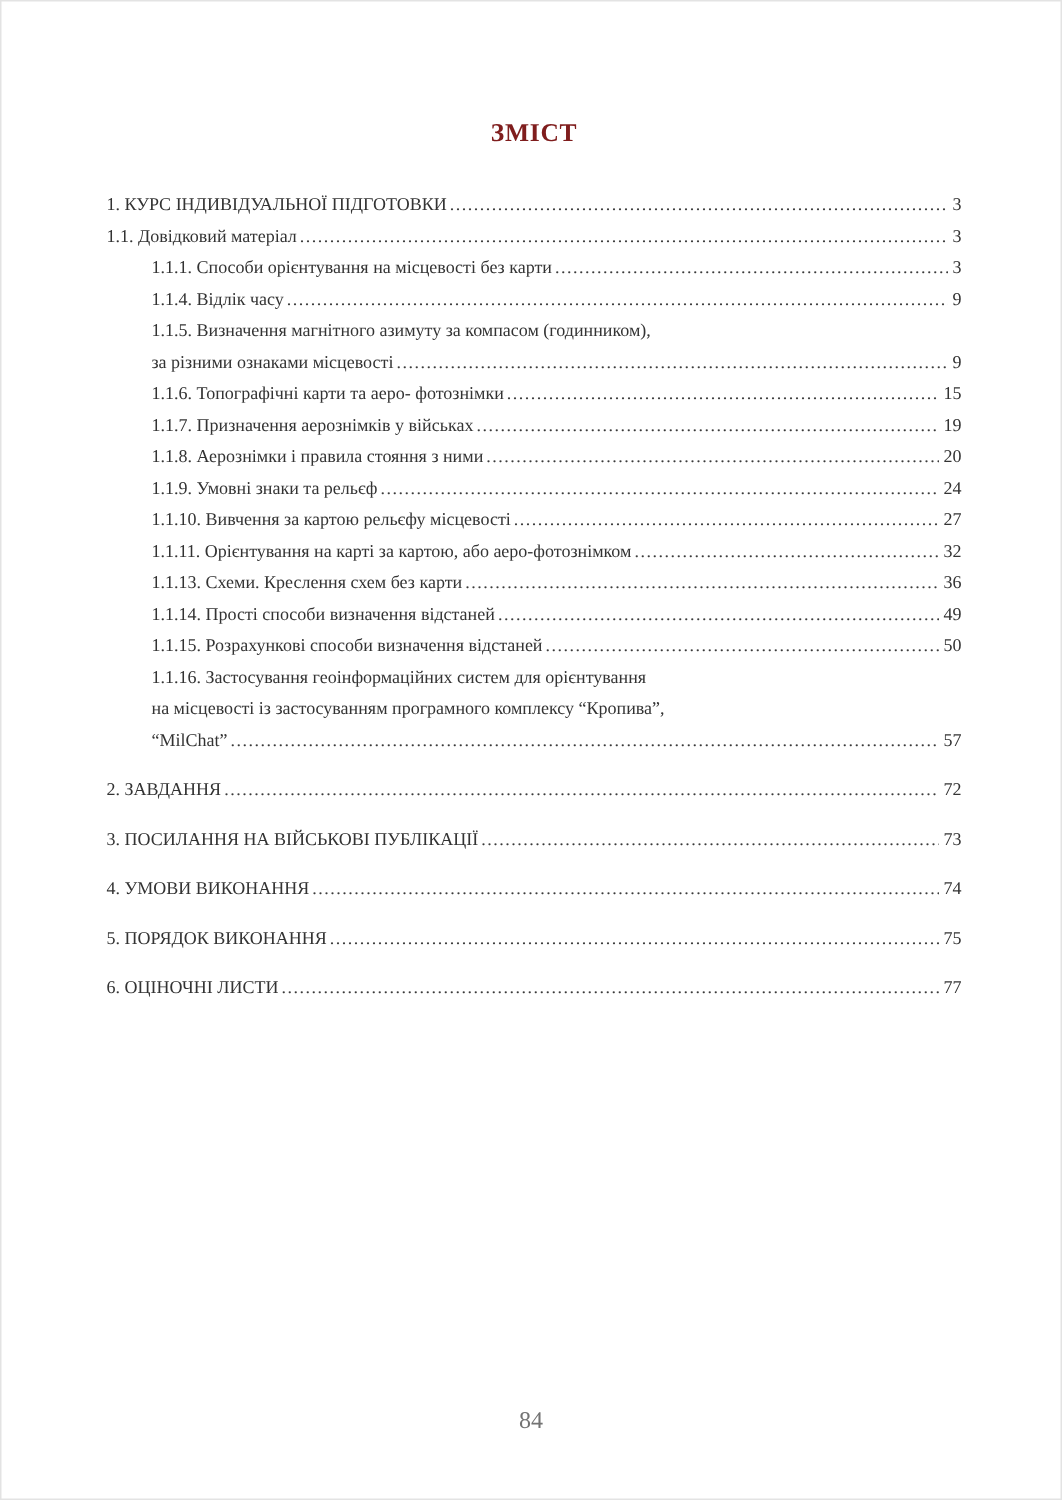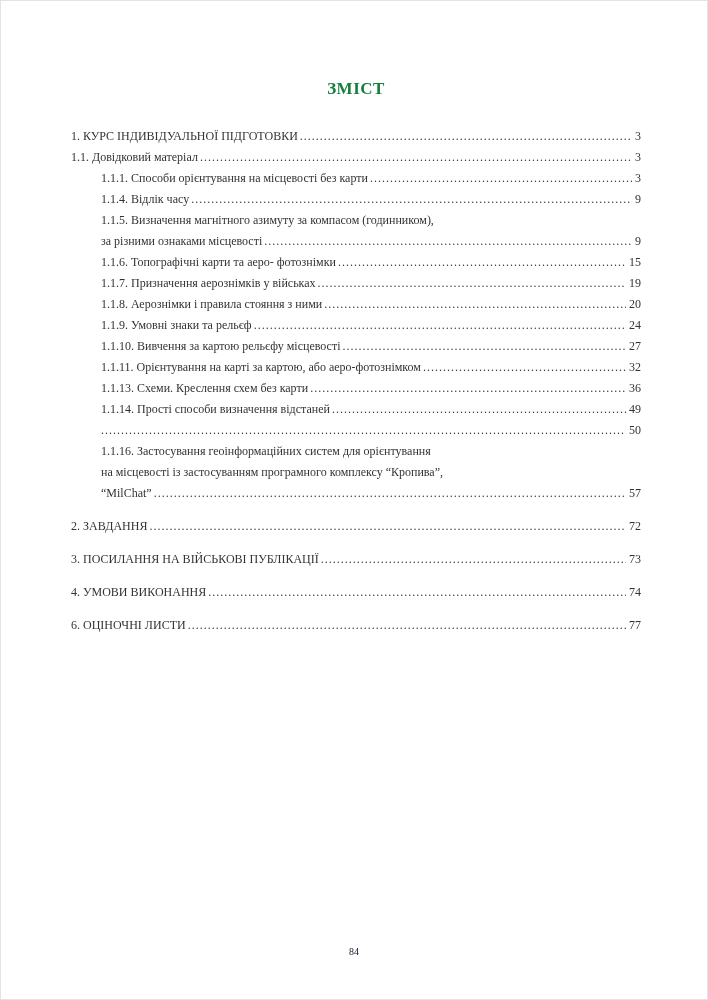--- a/index.html
+++ b/index.html
@@ -18,21 +18,21 @@
     font-family: "Liberation Serif", "DejaVu Serif", serif;
     color: #333333;
     overflow: hidden;
   }
   .doc-title {
     text-align: center;
     font-size: 17px;
     font-weight: bold;
     letter-spacing: 0.5px;
     margin: 0 0 27px 0;
-    color: #15803d;
+    color: #7f1d1d;
   }
   .toc {
     font-size: 12px;
     line-height: 21px;
   }
   .entry { }
   .entry.indent { padding-left: 30px; }
   .entry.gap { margin-top: 12px; }
   .line {
     display: flex;
@@ -58,22 +58,22 @@
     flex: 0 0 auto;
     padding-left: 3px;
     text-align: right;
   }
   .page-number {
     position: absolute;
     bottom: 42px;
     left: 0;
     width: 100%;
     text-align: center;
-    font-size: 10px;
-    color: #0f172a;
+    font-size: 16px;
+    color: #737373;
   }
 </style>
 </head>
 <body>
 
 <div class="page">
   <h1 class="doc-title">ЗМІСТ</h1>
   <div class="toc">
       <div class="entry">
         <div class="line">
@@ -164,20 +164,21 @@
       </div>
       <div class="entry indent">
         <div class="line">
           <span class="t">1.1.14. Прості способи визначення відстаней</span>
           <span class="leader"></span>
           <span class="pg">49</span>
         </div>
       </div>
       <div class="entry indent">
         <div class="line">
+          <span class="t">1.1.15. Розрахункові способи визначення відстаней</span>
           <span class="leader"></span>
           <span class="pg">50</span>
         </div>
       </div>
       <div class="entry indent">
         <div class="line">
           <span class="t">1.1.16. Застосування геоінформаційних систем для орієнтування</span>
         </div>
         <div class="line">
           <span class="t">на місцевості із застосуванням програмного комплексу “Кропива”,</span>
@@ -200,20 +201,27 @@
           <span class="t">3. ПОСИЛАННЯ НА ВІЙСЬКОВІ ПУБЛІКАЦІЇ</span>
           <span class="leader"></span>
           <span class="pg">73</span>
         </div>
       </div>
       <div class="entry gap">
         <div class="line">
           <span class="t">4. УМОВИ ВИКОНАННЯ</span>
           <span class="leader"></span>
           <span class="pg">74</span>
+        </div>
+      </div>
+      <div class="entry gap">
+        <div class="line">
+          <span class="t">5. ПОРЯДОК ВИКОНАННЯ</span>
+          <span class="leader"></span>
+          <span class="pg">75</span>
         </div>
       </div>
       <div class="entry gap">
         <div class="line">
           <span class="t">6. ОЦІНОЧНІ ЛИСТИ</span>
           <span class="leader"></span>
           <span class="pg">77</span>
         </div>
       </div>
     </div>

